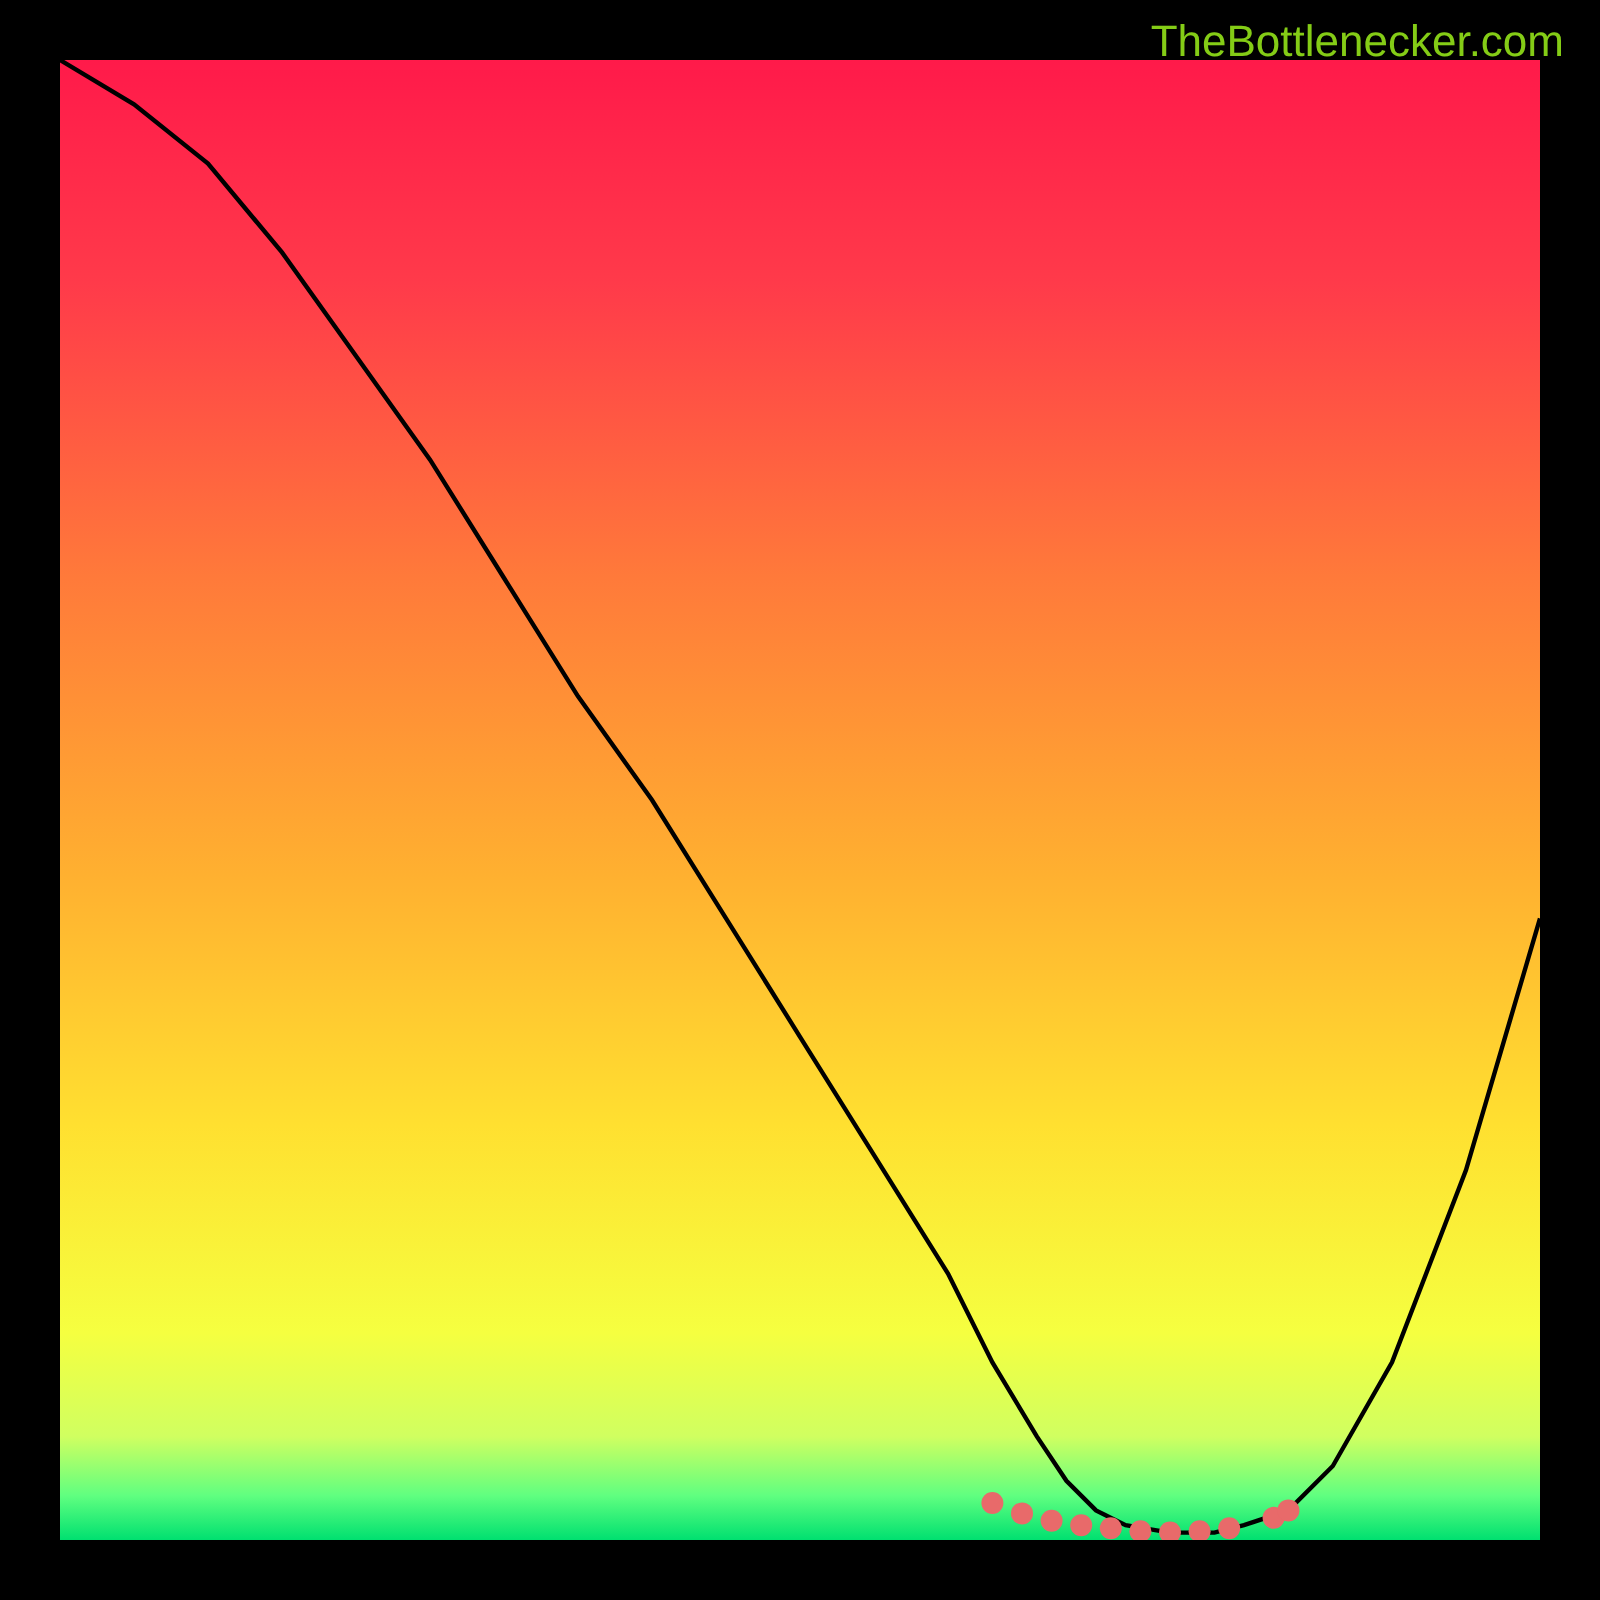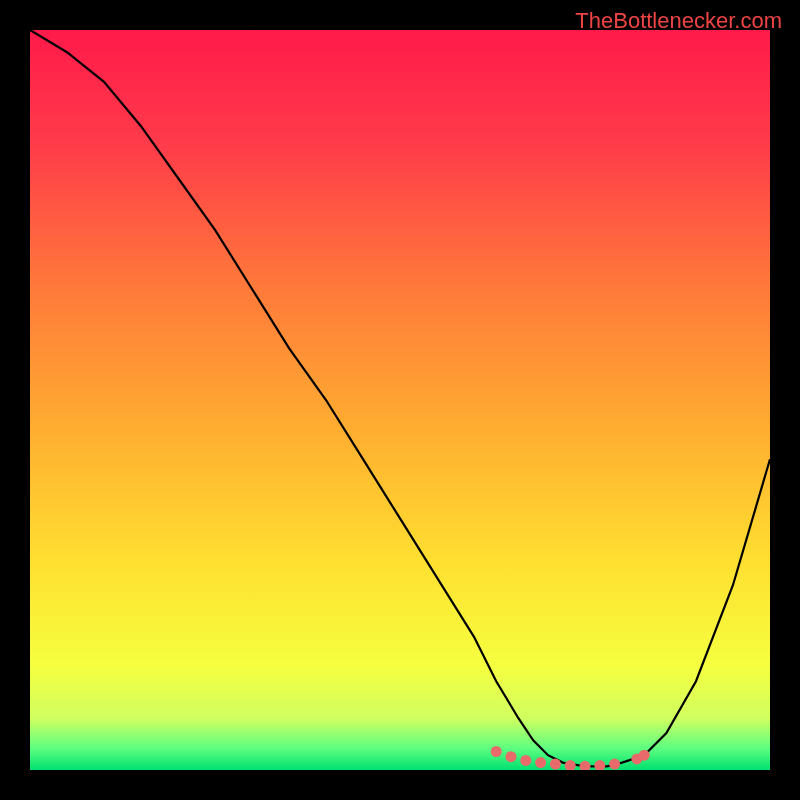--- a/index.html
+++ b/index.html
@@ -7,21 +7,21 @@
     width: 800px;
     height: 800px;
     background: #000;
     position: relative;
     font-family: Arial, sans-serif;
   }
   .watermark {
     position: absolute;
     top: 8px;
     right: 18px;
-    color: #ef4444;
+    color: #84cc16;
     font-size: 22px;
     font-weight: normal;
     z-index: 10;
   }
   .plot {
     position: absolute;
     left: 30px;
     top: 30px;
     width: 740px;
     height: 740px;

